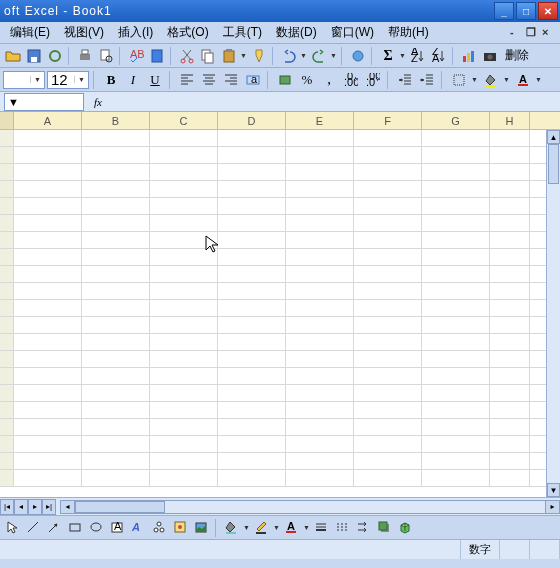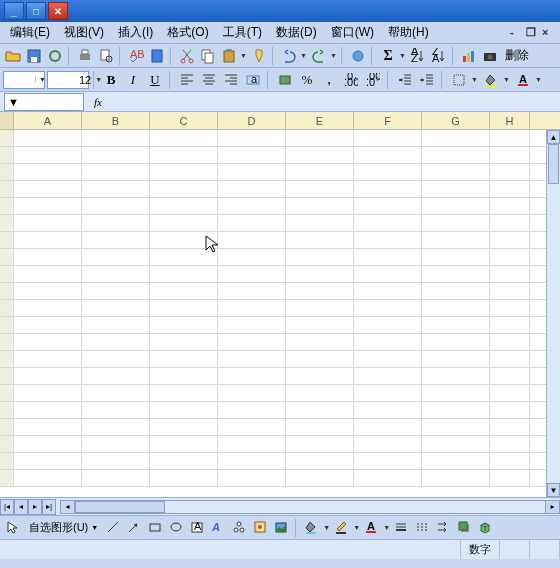--- a/index.html
+++ b/index.html
@@ -13,21 +13,21 @@
 .menuit{padding:2px 6px;cursor:pointer;font-size:12px;}
 .mdi{margin-left:auto;display:flex;gap:2px;margin-right:4px;}
 .mdibtn{width:14px;height:14px;font-size:11px;font-weight:bold;color:#333;cursor:pointer;}
 .toolbar{height:24px;background:#c8d8f0;display:flex;align-items:center;padding:0 3px;border-bottom:1px solid #9ab0d8;gap:1px;}
 .tbtn{width:20px;height:20px;display:flex;align-items:center;justify-content:center;cursor:pointer;border:1px solid transparent;}
 .tbtn svg{width:16px;height:16px;}
 .sep{width:4px;height:18px;border-left:1px solid #9ab0d8;margin:0 2px;}
 .dd{width:8px;font-size:7px;color:#333;}
 .fmtbar{height:24px;background:#c8d8f0;display:flex;align-items:center;padding:0 3px;border-bottom:1px solid #9ab0d8;gap:2px;}
 .combo{height:18px;background:#fff;border:1px solid #7a9ad0;display:flex;align-items:center;padding:0 3px;}
-.combo .cv{flex:1;font-size:11px;margin-left:28px;}
+.combo .cv{flex:1;font-size:15px;}
 .combo .carr{font-size:7px;color:#333;cursor:pointer;padding-left:3px;border-left:1px solid #ccc;}
 .fmtbtn{width:20px;height:20px;display:flex;align-items:center;justify-content:center;cursor:pointer;font-family:"Times New Roman",serif;border:1px solid transparent;}
 .namebox{height:20px;background:#dce8f8;display:flex;align-items:center;border-bottom:1px solid #9ab0d8;}
 .nbcombo{width:80px;height:18px;background:#fff;border:1px solid #7a9ad0;display:flex;align-items:center;padding:0 3px;margin-left:4px;}
 .fxlbl{font-style:italic;font-family:serif;margin:0 2px 0 10px;}
 .fxinput{flex:1;height:16px;border:none;background:transparent;outline:none;margin-right:18px;}
 .gridwrap{position:relative;height:385px;background:#fff;display:flex;flex-direction:column;}
 .colhdr{display:flex;height:18px;background:#f8f0c8;border-bottom:1px solid #c0c0a0;}
 .corner{width:14px;background:#e8e0b8;border-right:1px solid #c0c0a0;}
 .ch{border-right:1px solid #c0c0a0;display:flex;align-items:center;justify-content:center;color:#555;cursor:pointer;}
@@ -53,20 +53,21 @@
 .drawcombo{height:18px;border:1px solid transparent;padding:0 4px;display:flex;align-items:center;cursor:pointer;font-size:12px;}
 .status{height:20px;background:#dce8f8;border-top:1px solid #9ab0d8;display:flex;align-items:center;}
 .status .sseg{padding:0 8px;border-right:1px solid #b0c0e0;height:100%;display:flex;align-items:center;font-size:11px;}
 .status .sright{margin-left:auto;}
 .cursor{position:absolute;left:205px;top:235px;pointer-events:none;z-index:100;}
 </style>
 </head>
 <body>
 
 <div class="titlebar">
+  <span class="title">oft Excel - Book1</span>
   <div class="wbtns">
     <div class="wbtn">_</div>
     <div class="wbtn">□</div>
     <div class="wbtn close">✕</div>
   </div>
 </div>
 
 <div class="menubar">
   <div class="menuit">编辑(E)</div>
   <div class="menuit">视图(V)</div>
@@ -571,24 +572,20 @@
     <div class="arr arrr">▸</div>
   </div>
 </div>
 
 <div class="drawbar">
   <div class="tbtn">
       <svg width="14" height="14">
         <path d="M3 2l0 10 3-3 2 4 2-1-2-4h4z" fill="#fff" stroke="#333"></path>
       </svg>
     </div>
-  <div class="drawcombo">
-      <span>自选图形(U)</span> 
-      <span style="font-size:7px;margin-left:3px">▼</span>
-    </div>
   <div class="tbtn">
       <svg width="14" height="14">
         <line x1="2" y1="12" x2="12" y2="2" stroke="#333"></line>
       </svg>
     </div>
   <div class="tbtn">
       <svg width="14" height="14">
         <line x1="2" y1="12" x2="10" y2="4" stroke="#333"></line>
         <path d="M10 4l-1 3m1-3l-3 1" stroke="#333"></path>
       </svg>

